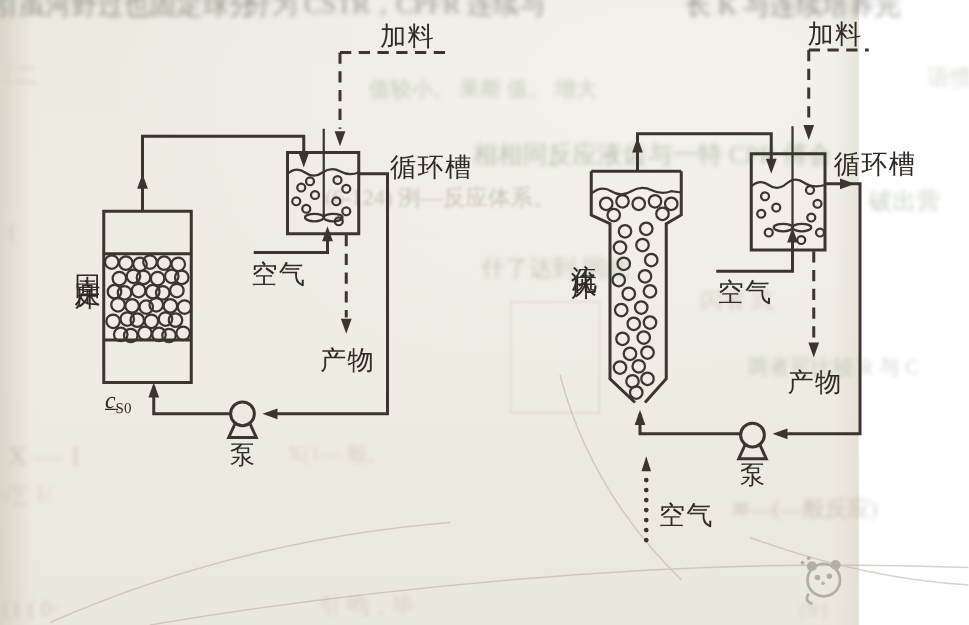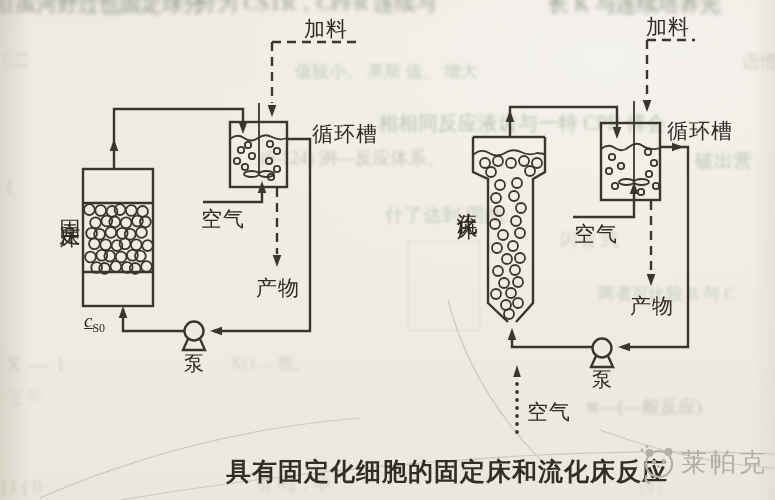--- a/index.html
+++ b/index.html
@@ -2,21 +2,21 @@
 <html style="--paper: #edeae2; --line: #3a362f; --label: #2e2a24; --caption: #322e27; --wm: #b2afa5; --ghostgreen: #87997b; --ghostgray: #9b9685;"><head>
 <meta charset="utf-8">
 <style>
   :root{
     --paper:#edeae2; --line:#3a362f; --label:#2e2a24; --caption:#322e27;
     --wm:#b2afa5; --ghostgreen:#87997b; --ghostgray:#9b9685;
   }
   html,body{margin:0;padding:0;}
   body{width:775px;height:500px;overflow:hidden;font-family:"Liberation Serif","DejaVu Serif",serif;}
   #page{
-    position:relative;width:775px;height:500px;
+    position:relative;width:687px;height:500px;
     background:
       linear-gradient(90deg, rgba(196,189,174,.45) 0%, rgba(196,189,174,0) 4%),
       linear-gradient(270deg, rgba(214,208,195,.35) 0%, rgba(214,208,195,0) 3%),
       radial-gradient(120% 90% at 78% 12%, #f4f2ec 0%, rgba(244,242,236,0) 55%),
       linear-gradient(180deg, #eceae1 0%, #efece4 55%, #eae7dd 100%);
   }
   .ghost{position:absolute;white-space:nowrap;pointer-events:none;font-family:"Liberation Serif","DejaVu Serif",serif;}
   .lbl{position:absolute;color:var(--label);font-size:21px;letter-spacing:1px;white-space:nowrap;}
   .vlbl{position:absolute;color:var(--label);font-size:21px;writing-mode:vertical-rl;text-orientation:upright;letter-spacing:3px;white-space:nowrap;}
   .cap{position:absolute;color:var(--caption);font-size:25px;font-weight:700;letter-spacing:1px;white-space:nowrap;}
@@ -254,31 +254,29 @@
   <div class="lbl" style="left:574px;top:220px;">空气</div>
   <div class="lbl" style="left:527px;top:398px;">空气</div>
   <div class="lbl" style="left:256px;top:274px;">产物</div>
   <div class="lbl" style="left:630px;top:292px;">产物</div>
   <div class="lbl" style="left:184px;top:350px;font-size:20px;">泵</div>
   <div class="lbl" style="left:592px;top:366px;font-size:20px;">泵</div>
   <div class="vlbl" style="left:56px;top:203px;">固定床</div>
   <div class="vlbl" style="left:453px;top:195px;">流化床</div>
   <div class="cs0" style="left:84px;top:310px;"><span>c</span><sub>S0</sub></div>
 
-  <div class="cap" style="left:226px;top:455px;">具有固定化细胞的固定床和流化床反应</div>
   <svg width="40" height="40" style="left:640px;top:444px;">
     <g stroke="#b2afa5" fill="none" stroke-width="2.2">
       <circle cx="19" cy="20" r="13"></circle>
       <path d="M7,31 Q3,37 10,39"></path>
     </g>
     <g fill="#b2afa5" stroke="none">
       <circle cx="9.5" cy="9" r="4"></circle>
       <circle cx="28.5" cy="8" r="4"></circle>
       <circle cx="14" cy="18" r="2.2"></circle>
       <circle cx="23.5" cy="17" r="2.2"></circle>
       <circle cx="18.5" cy="22.5" r="1.4"></circle>
       <circle cx="2" cy="6" r="1.5"></circle>
       <circle cx="7" cy="2.5" r="1.5"></circle>
     </g>
   </svg>
-  <div class="wmtxt" style="left:681px;top:445px;">莱帕克</div>
 
 </div>
 
 </body></html>

